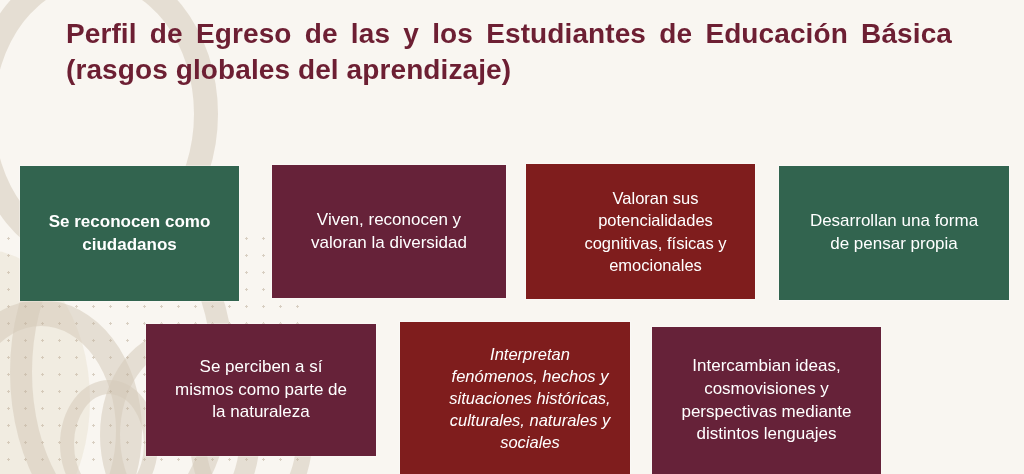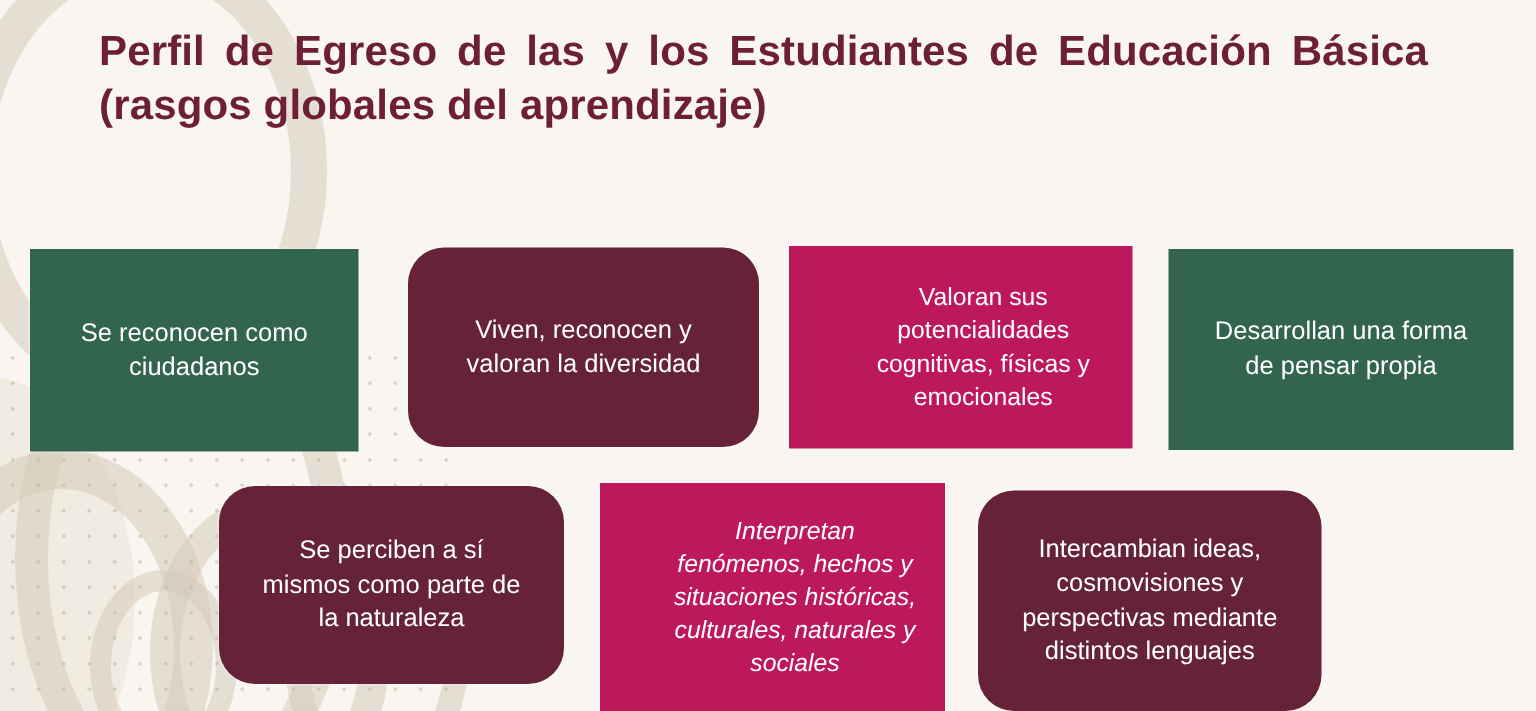--- a/index.html
+++ b/index.html
@@ -72,25 +72,25 @@
     font-size: 17px;
     line-height: 1.34;
     padding: 4px 10px;
     box-sizing: border-box;
     white-space: pre-line;
     box-shadow: 0 0 0 1px rgba(255,255,255,0.28);
   }
   .box span { display: block; }
 
   .c-green { background: #32644f; }
-  .c-wine  { background: #662239; border-radius: 24px; }
-  .c-tan   { background: #be185d; padding-left: 40px; }
+  .c-wine  { background: #662239; }
+  .c-tan   { background: #7f1d1d; padding-left: 40px; }
 
   
-  #box-1 { left: 20px;  top: 166px; width: 219px; height: 135px; }
+  #box-1 { left: 20px;  top: 166px; width: 219px; height: 135px; font-weight: bold; }
   #box-2 { left: 272px; top: 165px; width: 234px; height: 133px; }
   #box-3 { left: 526px; top: 164px; width: 229px; height: 135px; }
   #box-4 { left: 779px; top: 166px; width: 230px; height: 134px; }
 
   
   #box-5 { left: 146px; top: 324px; width: 230px; height: 132px; }
   #box-6 { left: 400px; top: 322px; width: 230px; height: 152px; font-style: italic; }
   #box-7 { left: 652px; top: 327px; width: 229px; height: 147px; }
 
   

